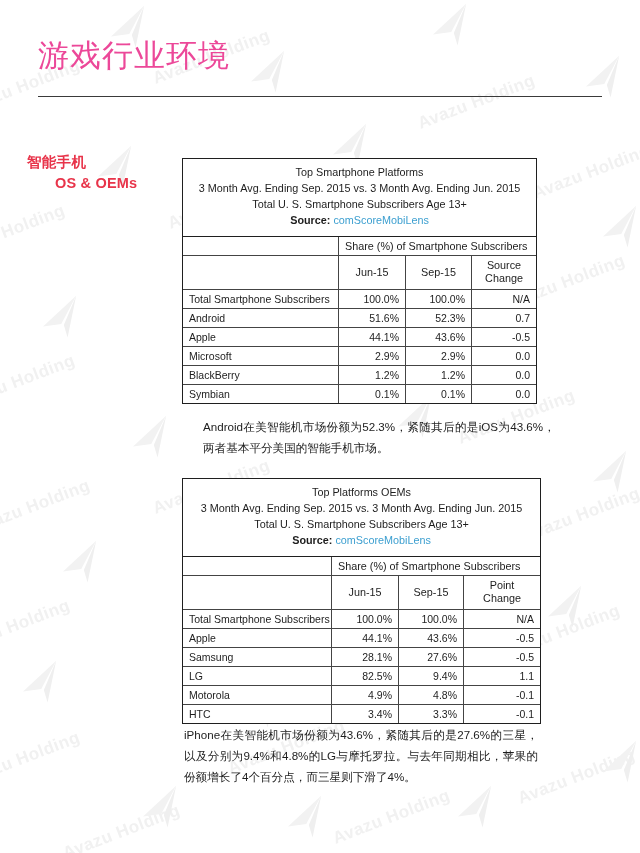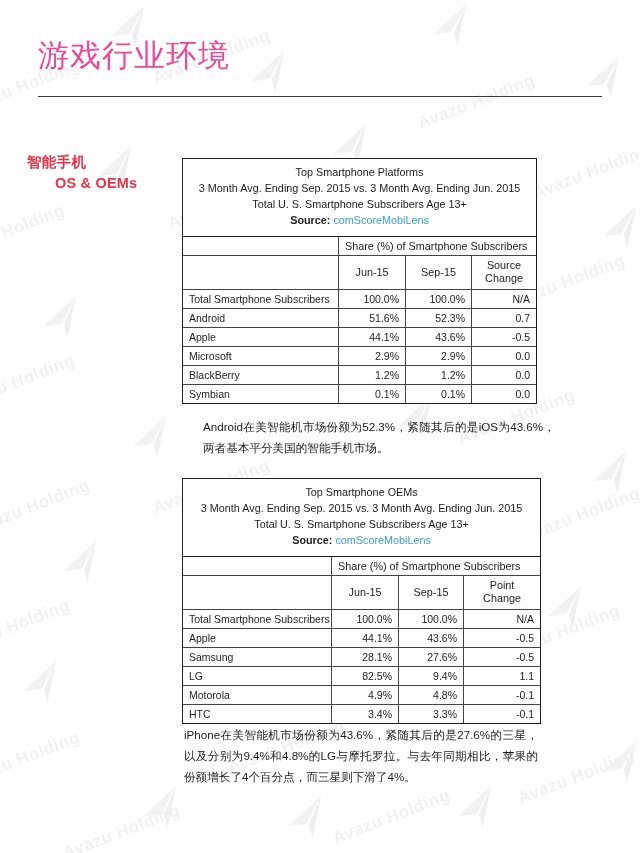--- a/index.html
+++ b/index.html
@@ -404,21 +404,21 @@
     <table class="report-table">
       <colgroup>
         <col style="width:149px">
           <col style="width:67px">
           <col style="width:65px">
           <col style="width:77px">
       </colgroup>
       <tbody>
         <tr>
           <td class="caption-cell" colspan="4">
-            <span class="cap-line">Top Smartphone OEMs</span>
+            <span class="cap-line">Top Platforms OEMs</span>
             <span class="cap-line">3 Month Avg. Ending Sep. 2015 vs. 3 Month Avg. Ending Jun. 2015</span>
             <span class="cap-line">Total U. S. Smartphone Subscribers Age 13+</span>
             <span class="cap-line"><span class="src-key">Source:</span> <span class="src-link">comScoreMobiLens</span></span>
           </td>
         </tr>
         <tr>
           <td class="corner-cell"></td>
           <td class="group-head" colspan="3">Share (%) of Smartphone Subscribers</td>
         </tr>
         <tr>

